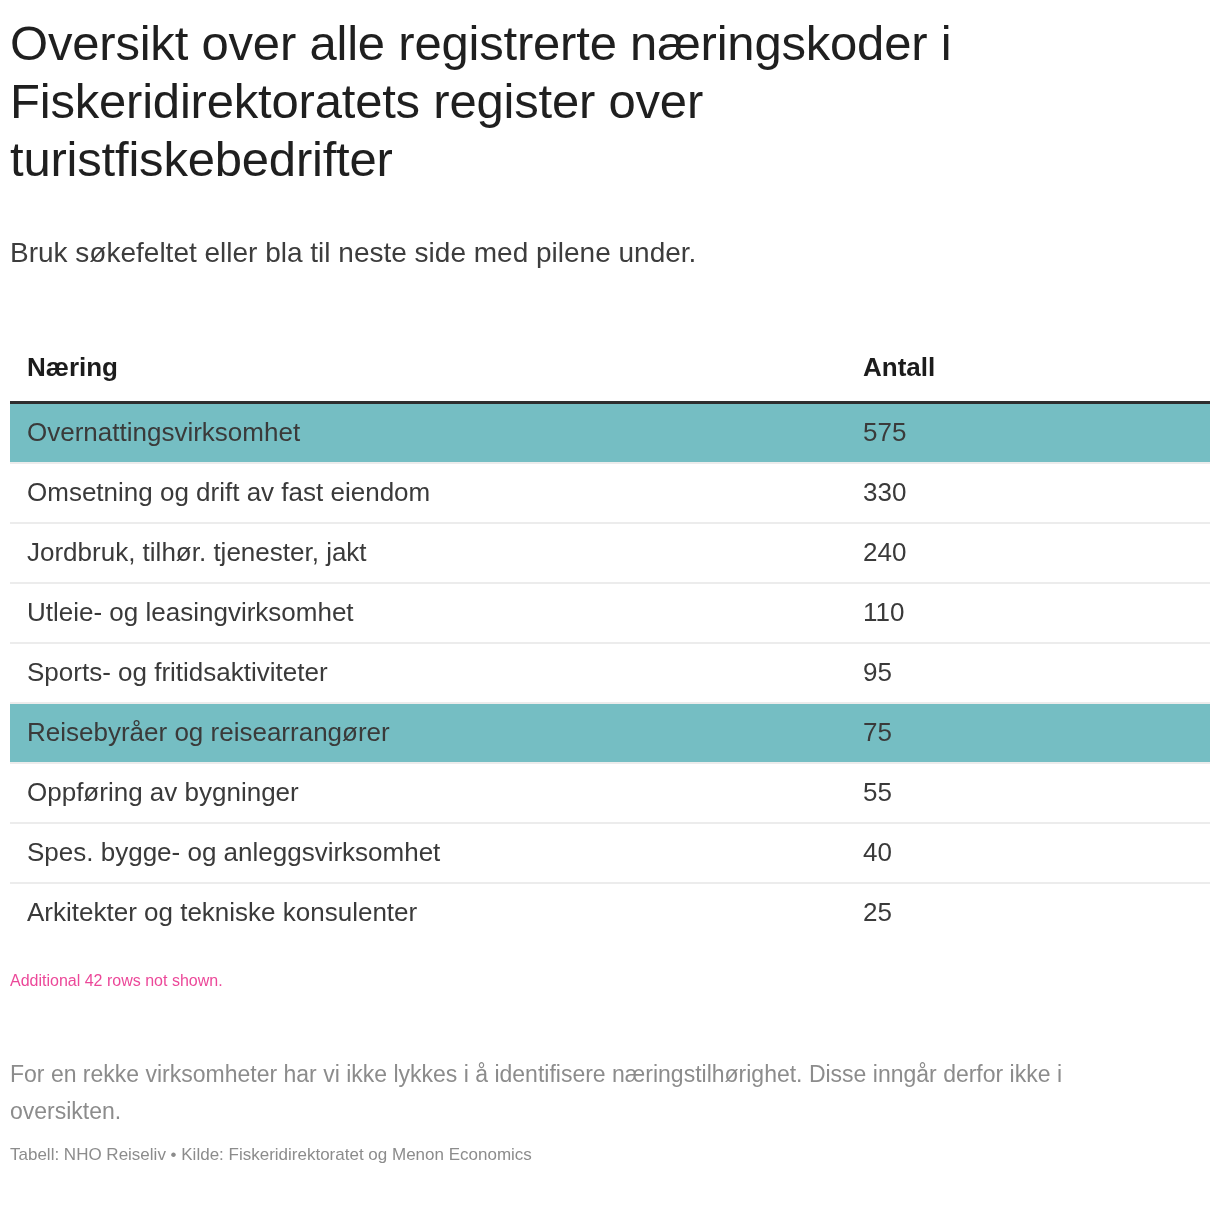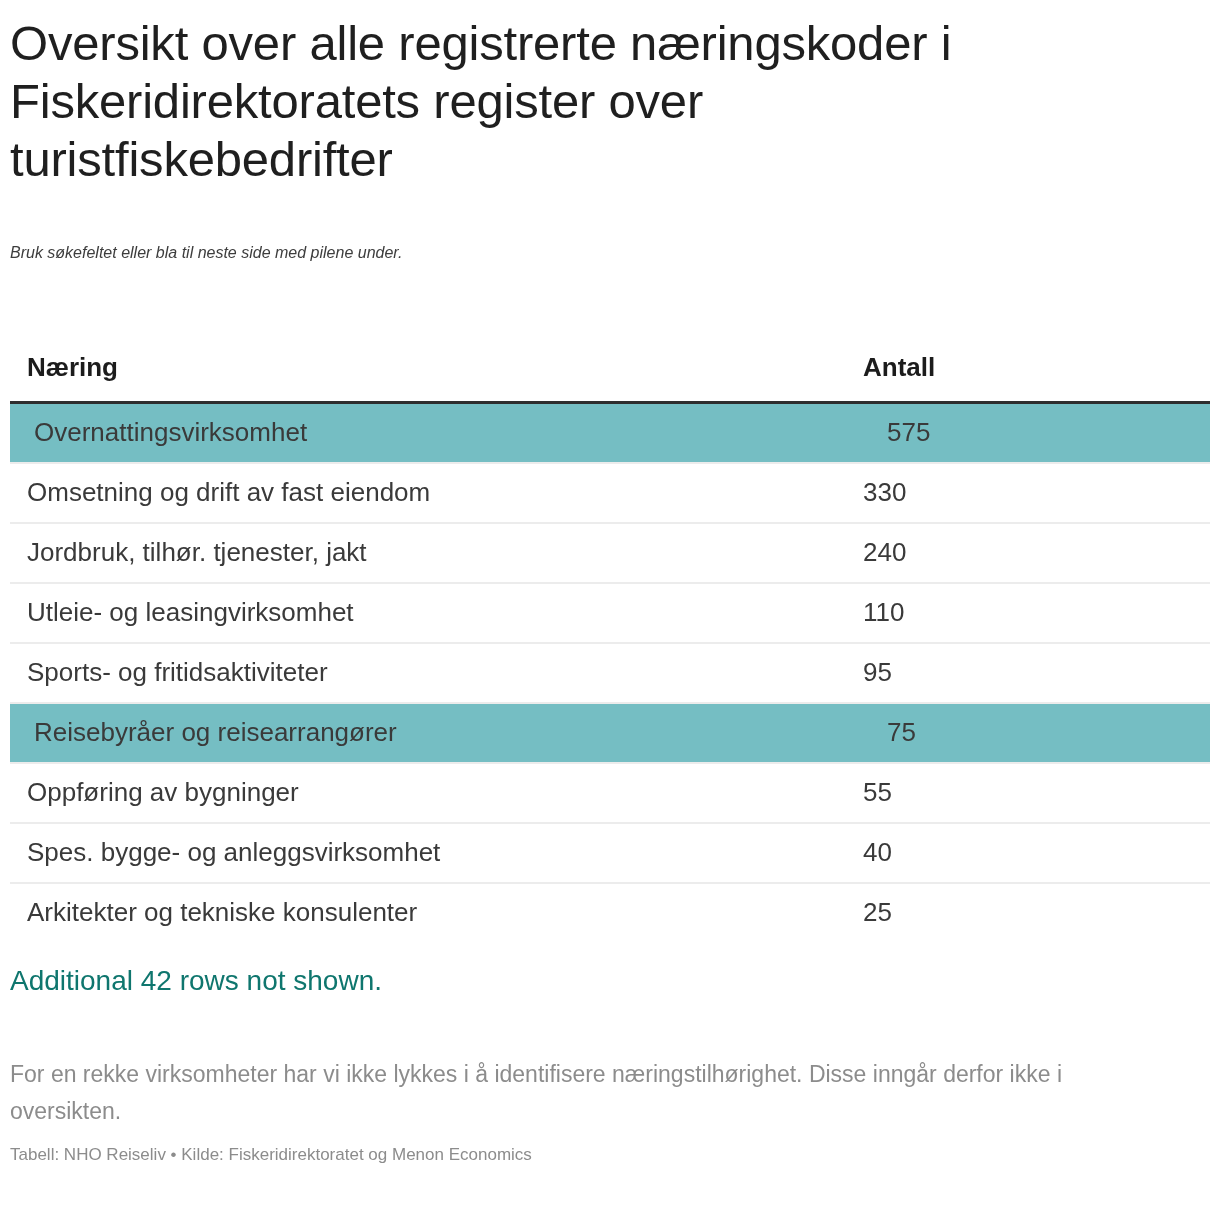--- a/index.html
+++ b/index.html
@@ -15,24 +15,23 @@
     margin-top: 14px;
     font-size: 49px;
     font-weight: 400;
     line-height: 58px;
     color: #1f1f1f;
     letter-spacing: -0.2px;
     max-width: 1080px;
   }
   .description {
     margin-top: 50px;
-    font-size: 16px;
+    font-size: 28px;
     line-height: 30px;
     color: #3d3d3d;
-    font-style: italic;
   }
 
   table.data-table {
     margin-top: 84px;
     width: 1200px;
     border-collapse: collapse;
     table-layout: fixed;
   }
   col.col-naering { width: 853px; }
   col.col-antall  { width: 347px; }
@@ -50,27 +49,27 @@
   tbody td {
     font-size: 26px;
     font-weight: 400;
     color: #3a3a3a;
     line-height: 31px;
     padding: 13px 0 14px 0;
     border-bottom: 2px solid var(--row-divider, #ececec);
   }
   tbody td.cell-naering { padding-left: 17px; }
   tbody tr:last-child td { border-bottom: none; }
-  tbody tr.highlight td { background: var(--highlight, #75bec3); padding-left: 24px; }
+  tbody tr.highlight td { background: var(--highlight, #75bec3); }
 
   .pagination-note {
     margin-top: 24px;
-    font-size: 28px;
+    font-size: 16px;
     line-height: 30px;
-    color: #0f766e;
+    color: #ec4899;
   }
   .footnote {
     margin-top: 60px;
     font-size: 23px;
     line-height: 37px;
     color: #8c8c8c;
     max-width: 1125px;
   }
   .source-line {
     margin-top: 11px;

